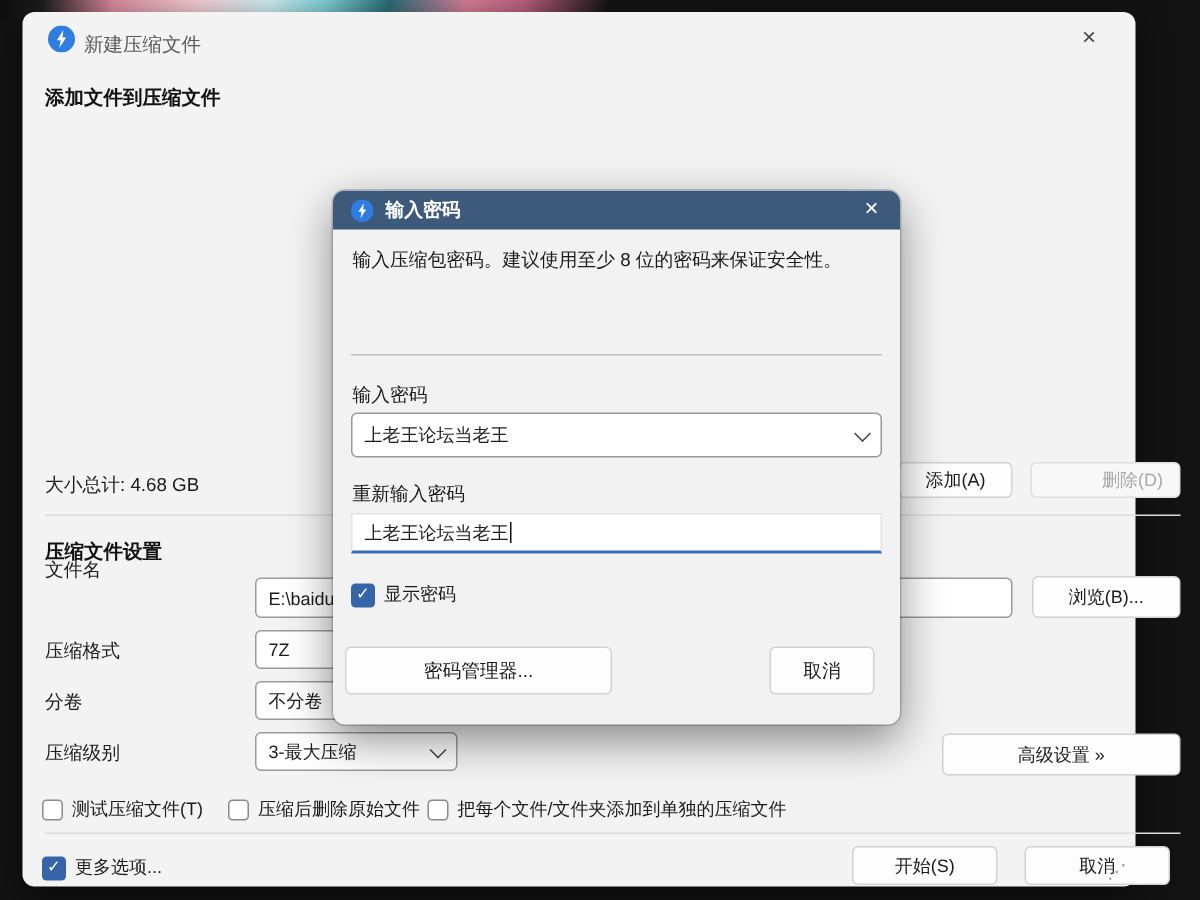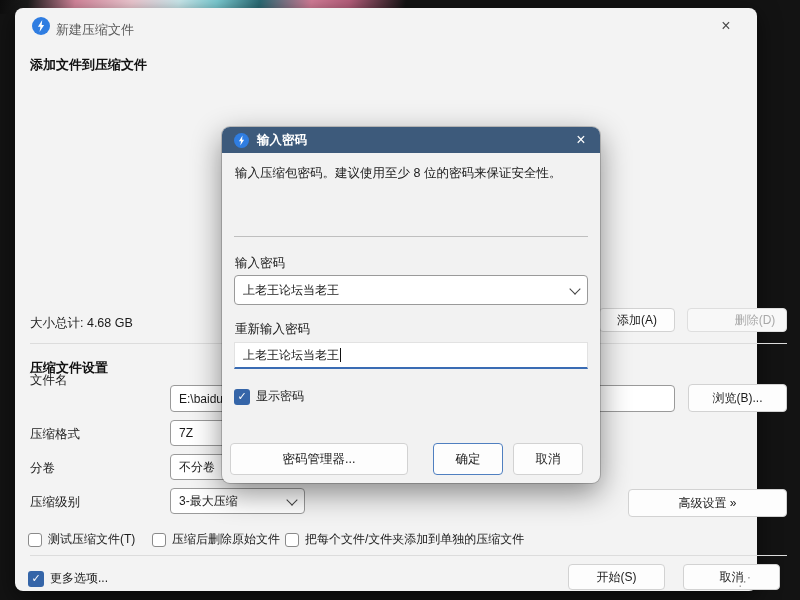--- a/index.html
+++ b/index.html
@@ -100,21 +100,21 @@
   .pwd-hr{position:absolute;left:12px;top:109px;width:354px;height:1px;background:#bfbfbf;}
   .pwd-label{position:absolute;left:13px;font-size:12.5px;}
   .pwd-combo{left:12px;top:148px;width:354px;height:30px;}
   .pwd-input{
     position:absolute;left:12px;top:215px;width:354px;height:27px;box-sizing:border-box;
     background:#fff;border:1px solid #e2e2e2;border-bottom:2px solid #3a6cb4;
     display:flex;align-items:center;padding:0 8px;font-size:12px;
   }
   .caret{display:inline-block;width:1px;height:14px;background:#111;margin-left:1px;}
   .pwd-check{left:12px;top:261px;}
-  .pwd-btn{height:32px;top:316px;font-size:12.5px;}
+  .pwd-btn{height:32px;top:304px;font-size:12.5px;}
   .btn-manager{left:8px;width:178px;}
   .btn-ok{left:211px;width:70px;border:1.5px solid #4f7fc0;}
   .btn-cancel-pwd{left:291px;width:70px;}
 </style>
 </head>
 <body>
 
 <div class="deco-strip"></div>
 
 <div class="main-dialog">
@@ -213,15 +213,14 @@
     <span>上老王论坛当老王</span>
     <span class="caret"></span>
   </div>
 
   <div class="check-row pwd-check" style="position:absolute;">
     <span class="cbx cbx-on">✓</span>
     <span>显示密码</span>
   </div>
 
   <div class="btn pwd-btn btn-manager">密码管理器...</div>
-  <div class="btn pwd-btn btn-ok">确定</div>
   <div class="btn pwd-btn btn-cancel-pwd">取消</div>
 </div>
 
 </body></html>

